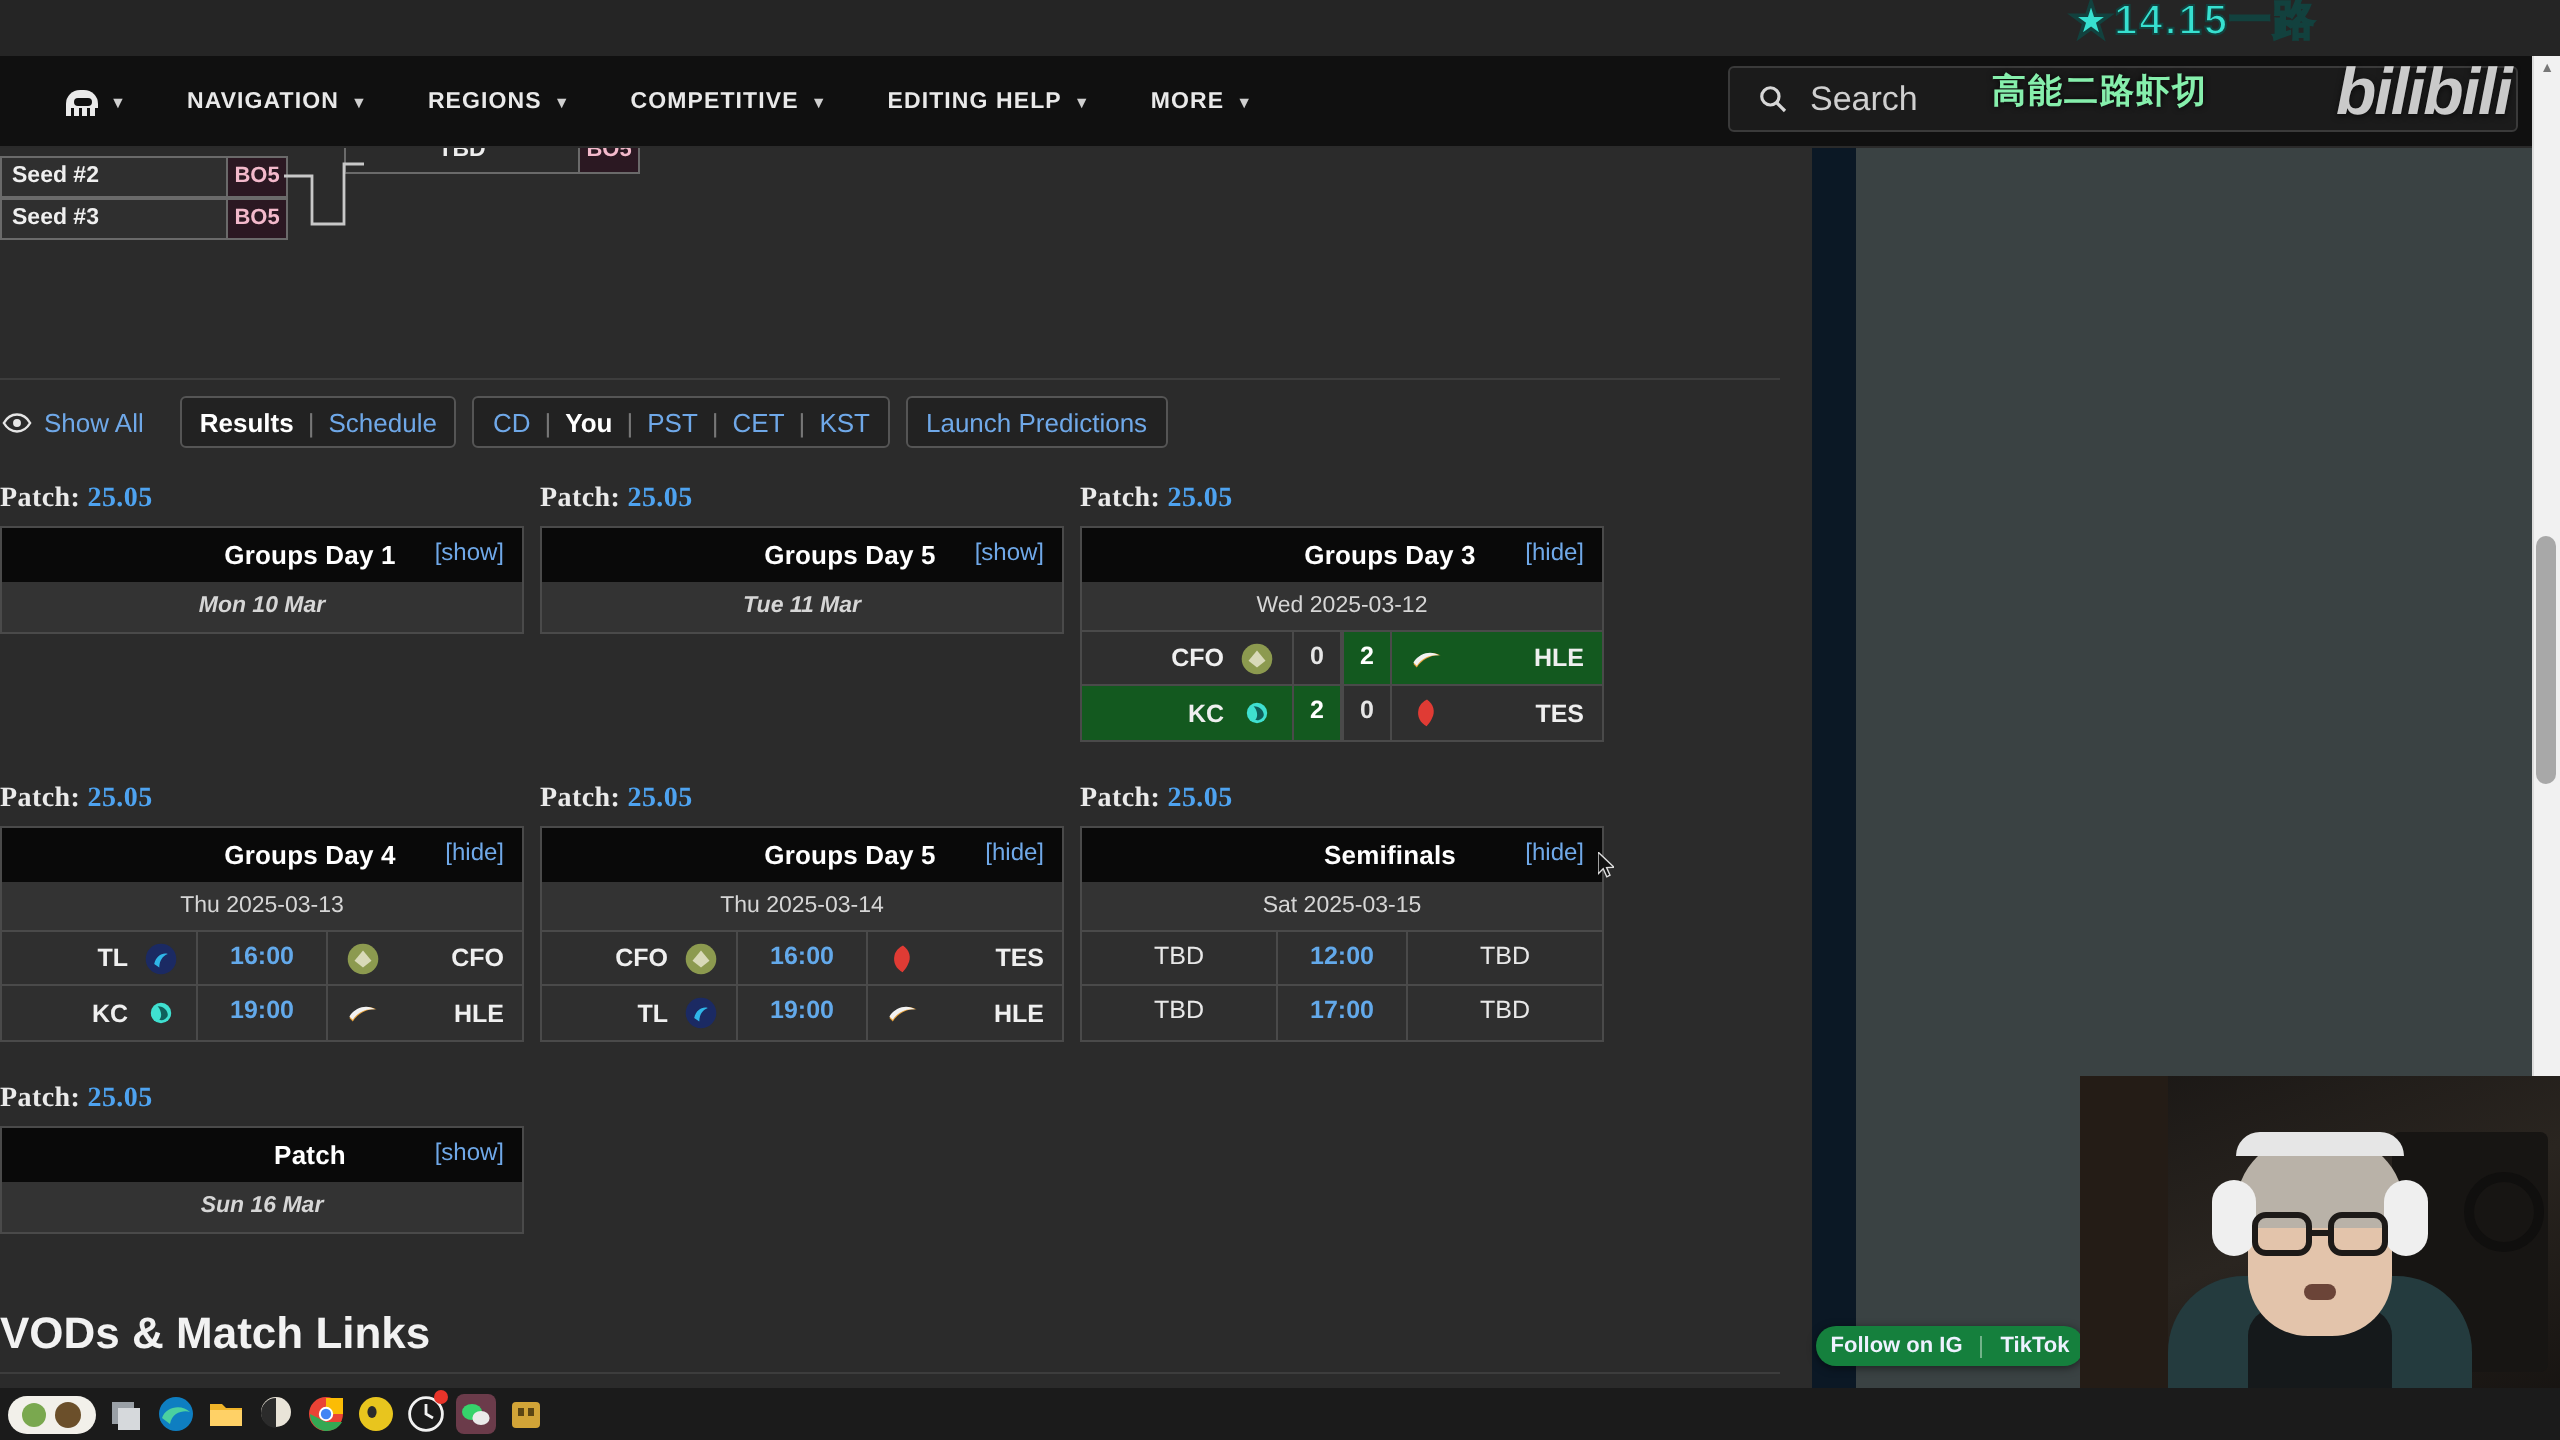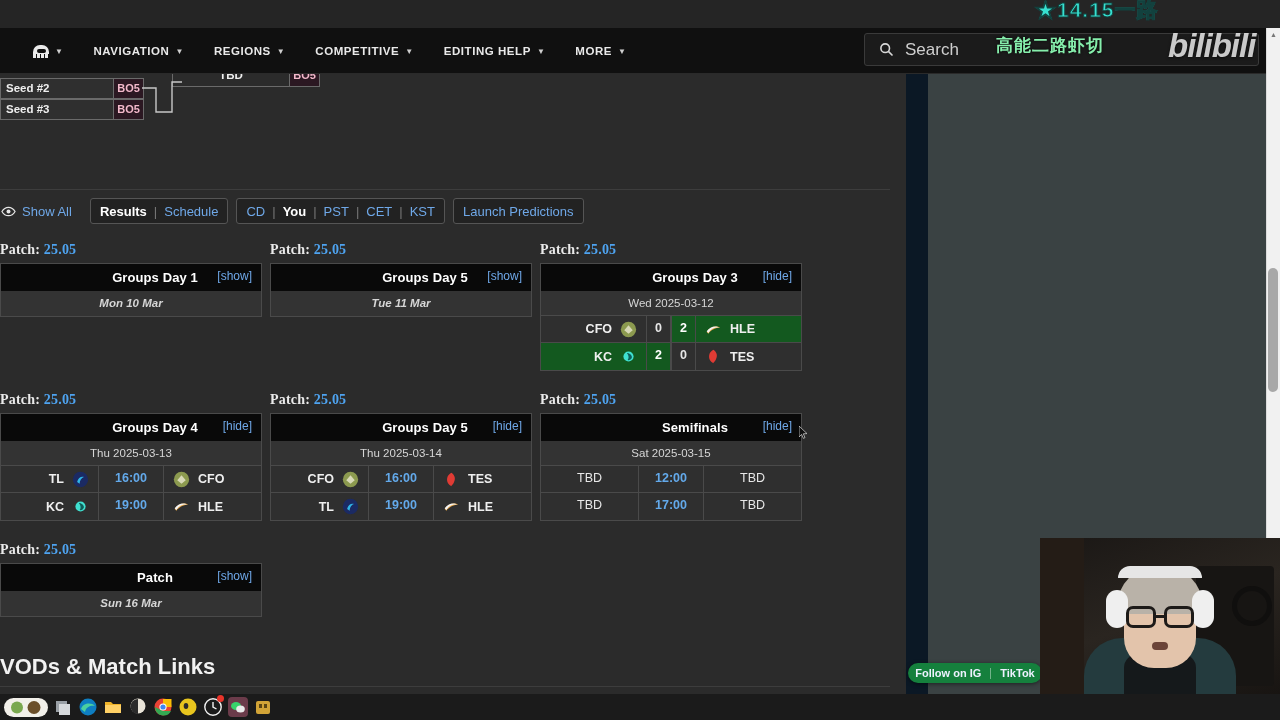--- a/index.html
+++ b/index.html
@@ -158,21 +158,21 @@
     border-bottom: 1px solid #4a4a4a;
   }
   .card-date.italic { font-style: italic; font-weight: bold; border-bottom: none; }
   .mrow { display: flex; height: 27px; border-bottom: 1px solid #4a4a4a; }
   .mrow:last-child { border-bottom: none; }
   .side {
     flex: 1; display: flex; align-items: center; gap: 8px;
     padding: 0 9px; font-size: 12.5px; color: #efefef; font-weight: bold;
   }
   .side.left { justify-content: flex-end; }
-  .side.right { justify-content: flex-start; }
+  .side.right { justify-content: space-between; }
   .scorecell {
     width: 25px; text-align: center; line-height: 25px;
     font-size: 12.5px; font-weight: bold; color: #e6e6e6;
     border-left: 1px solid #4a4a4a; border-right: 1px solid #4a4a4a;
   }
   .timecell {
     width: 66px; text-align: center; line-height: 25px;
     font-size: 12.5px; color: #63a9ea; font-weight: bold;
     border-left: 1px solid #4a4a4a; border-right: 1px solid #4a4a4a;
   }

